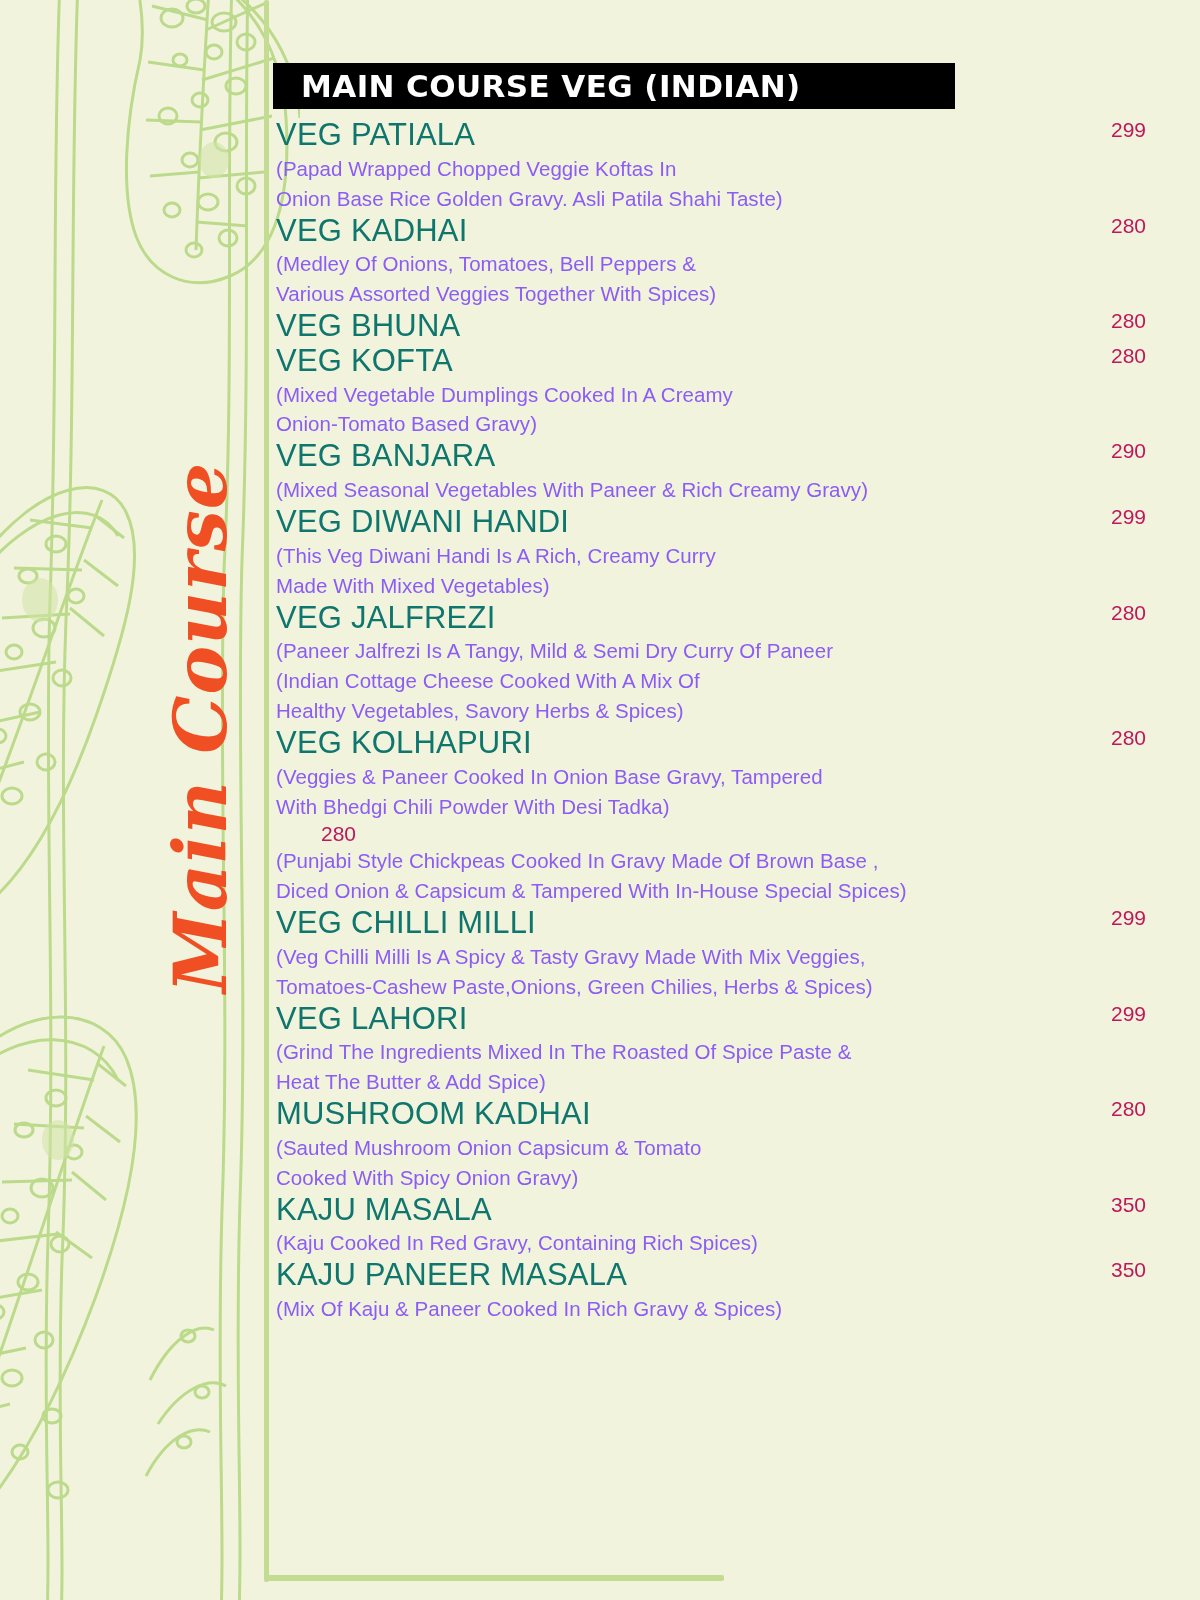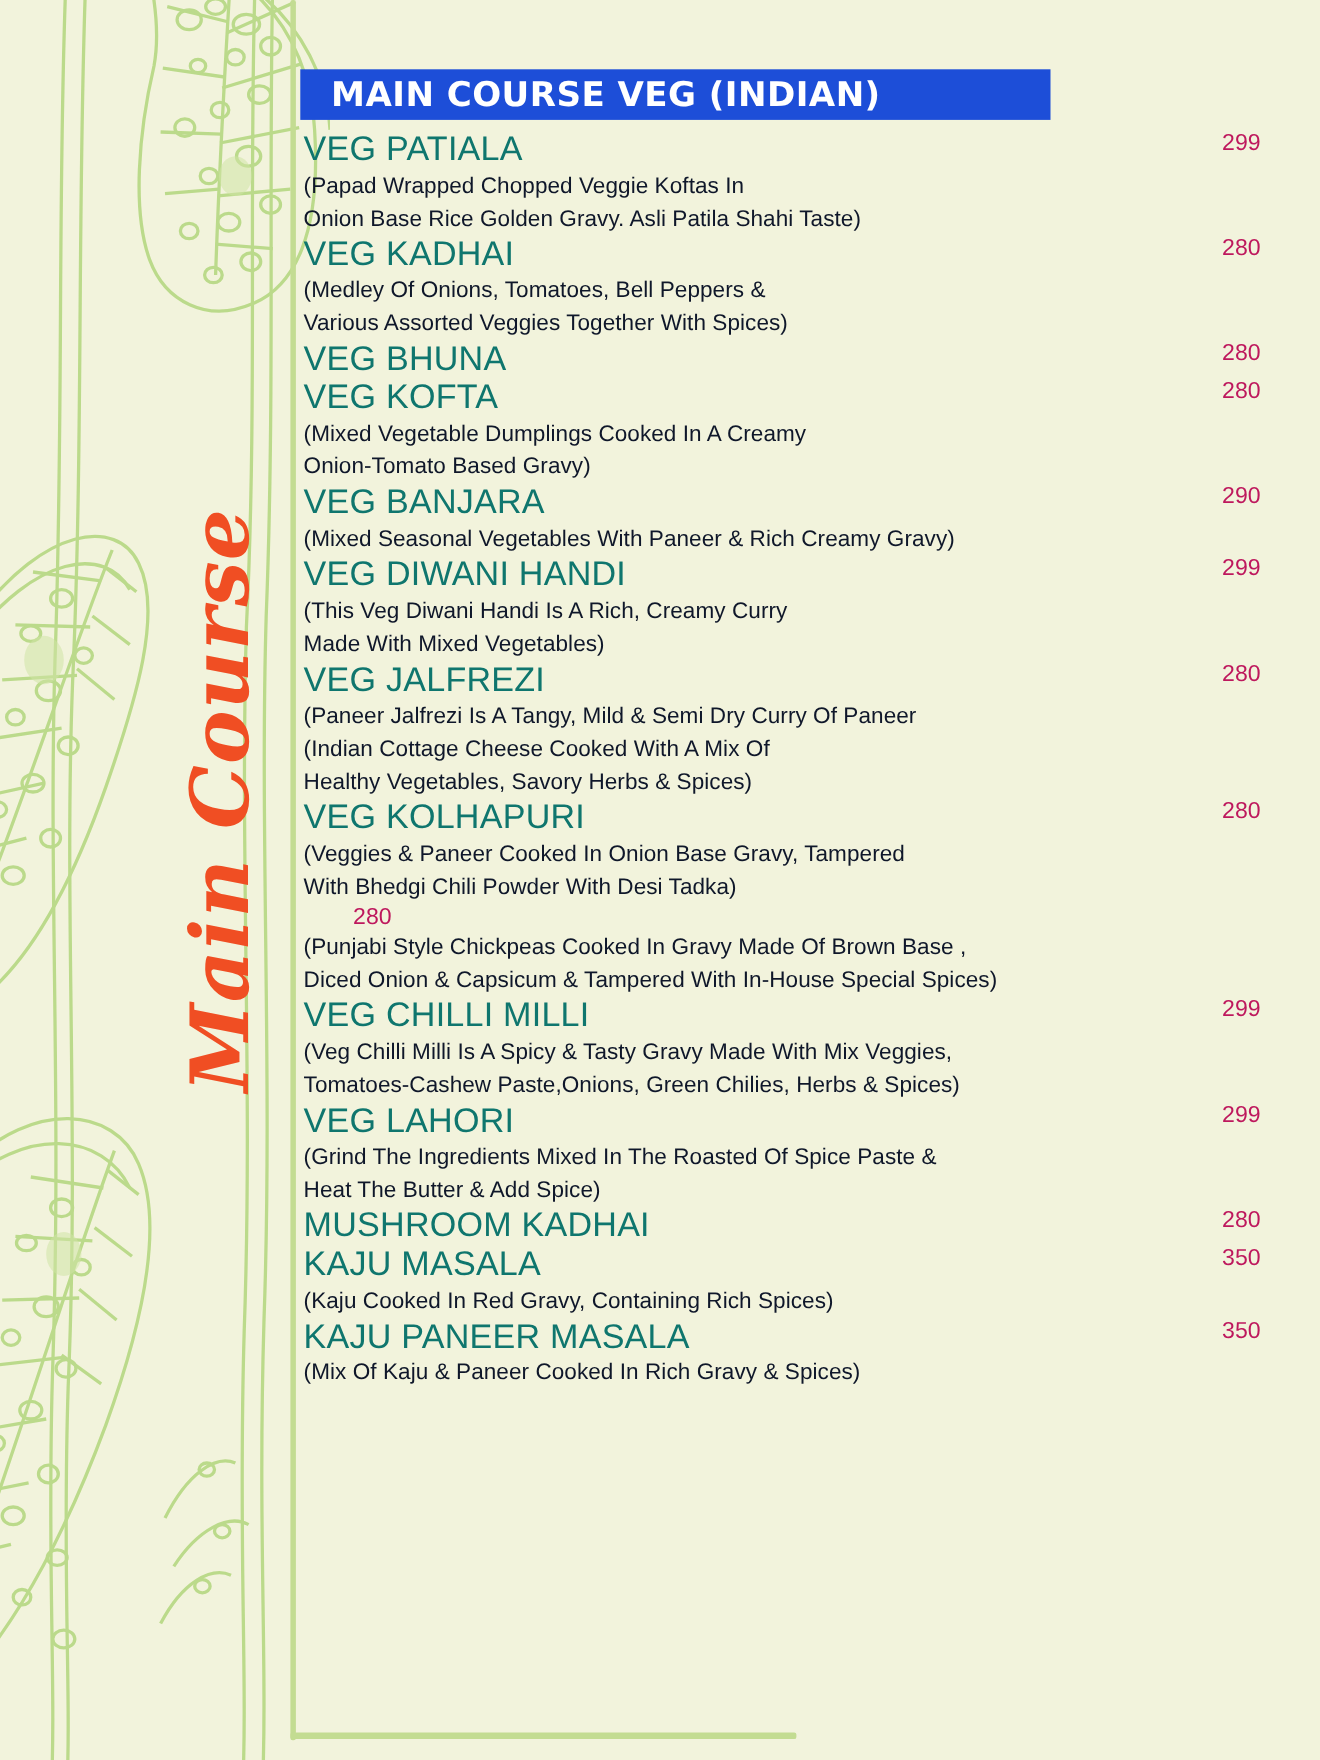--- a/index.html
+++ b/index.html
@@ -73,21 +73,21 @@
     white-space: nowrap;
   }
 
   
   .category-banner {
     position: absolute;
     left: 273px;
     top: 63px;
     width: 682px;
     height: 46px;
-    background: #1d4ed8;
+    background: #000000;
     display: flex;
     align-items: center;
     padding-left: 28px;
     box-sizing: border-box;
   }
   .category-banner .cat-text {
     color: #ffffff;
     font-family: "DejaVu Sans", sans-serif;
     font-weight: 700;
     font-size: 31px;
@@ -125,21 +125,21 @@
     color: #be185d;
     font-family: "Liberation Sans", sans-serif;
     font-weight: 400;
     font-size: 21px;
     line-height: 1.12;
     min-width: 80px;
     text-align: right;
     white-space: nowrap;
   }
   .item-desc {
-    color: #0f172a;
+    color: #8b5cf6;
     font-family: "Liberation Sans", sans-serif;
     font-weight: 400;
     font-size: 20.5px;
     line-height: 1.46;
     letter-spacing: 0.05px;
     margin-top: 1px;
     padding-right: 120px;
     white-space: pre-line;
   }
 </style>
@@ -365,20 +365,22 @@
       </div>
       <div class="item-desc">(Grind The Ingredients Mixed In The Roasted Of Spice Paste &amp;
 Heat The Butter &amp; Add Spice)</div>
     </div>
 
     <div class="menu-item">
       <div class="item-row">
         <span class="item-name">MUSHROOM KADHAI</span>
         <span class="item-price">280</span>
       </div>
+      <div class="item-desc">(Sauted Mushroom Onion Capsicum &amp; Tomato
+ Cooked With Spicy Onion Gravy)</div>
     </div>
 
     <div class="menu-item">
       <div class="item-row">
         <span class="item-name">KAJU MASALA</span>
         <span class="item-price">350</span>
       </div>
       <div class="item-desc">(Kaju Cooked In Red Gravy, Containing Rich Spices)</div>
     </div>
 

